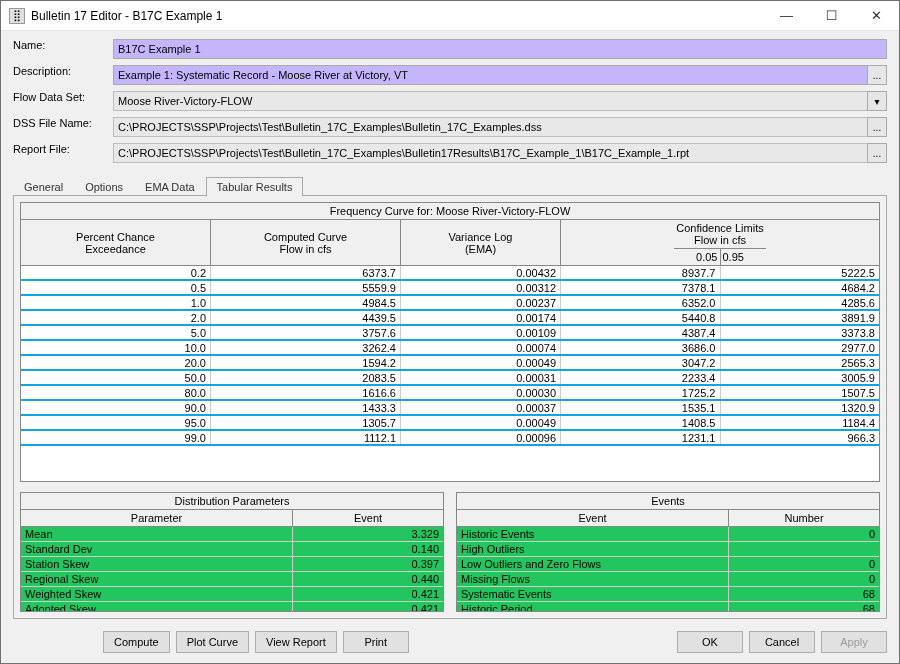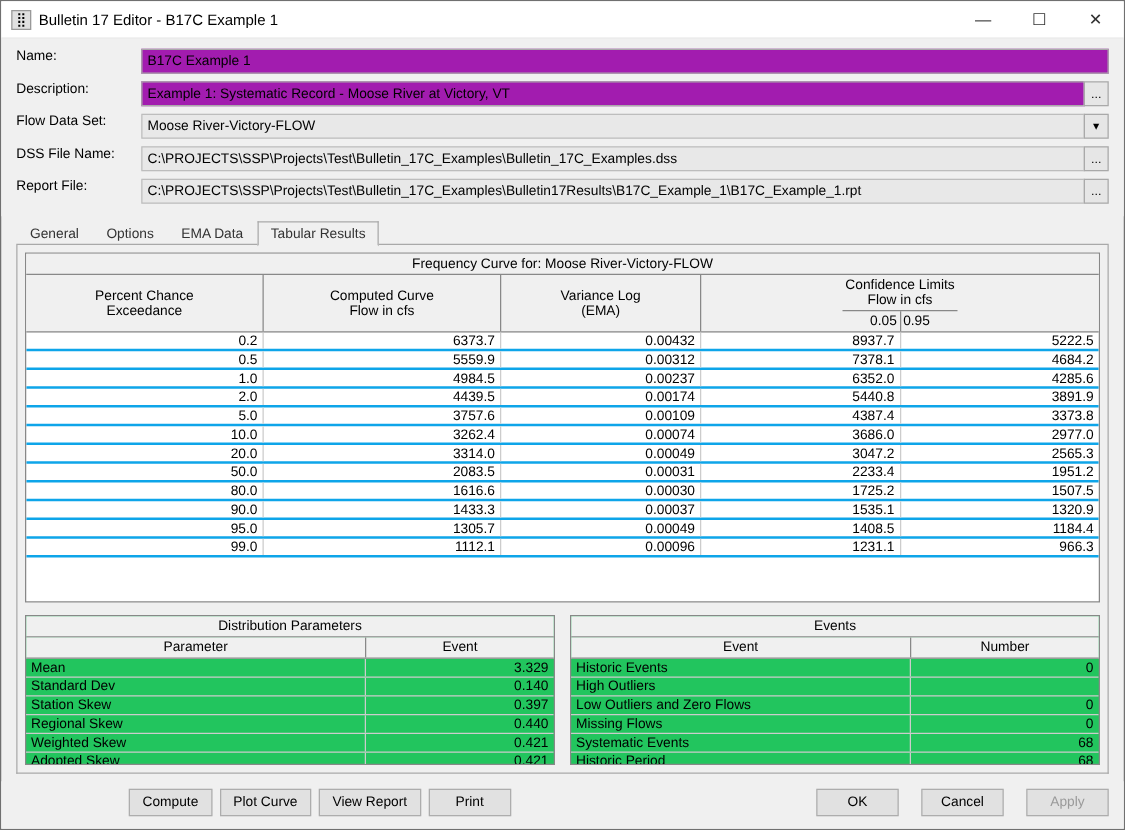--- a/index.html
+++ b/index.html
@@ -75,21 +75,21 @@
     display: flex;
     align-items: stretch;
   }
   .form-row input[type=text], .form-row .readonly {
     flex: 1;
     height: 20px;
     padding: 1px 4px;
     font-size: 11px;
     font-family: inherit;
     border: 1px solid #a9a9a9;
-    background: #a21caf;
+    background: #c4b5fd;
   }
   .form-row .readonly {
     background: #e8e8e8;
     border: 1px solid #bdbdbd;
     line-height: 17px;
     overflow: hidden;
     white-space: nowrap;
   }
   .form-row .btn-ell, .form-row .btn-dd {
     width: 20px;
@@ -262,21 +262,21 @@
   .prow .ev-num { text-align: right; }
   
   .btn-bar {
     display: flex;
     padding: 6px 12px 10px 12px;
     background: #f0f0f0;
     align-items: center;
   }
   .btn-bar .left { display: flex; gap: 6px; margin-left: 90px; }
   .btn-bar .spacer { flex: 1; }
-  .btn-bar .right { display: flex; gap: 18px; }
+  .btn-bar .right { display: flex; gap: 6px; }
   .btn {
     min-width: 66px;
     height: 22px;
     padding: 0 10px;
     font-size: 11px;
     font-family: inherit;
     background: #e1e1e1;
     border: 1px solid #adadad;
     display: inline-flex;
     align-items: center;
@@ -418,31 +418,31 @@
           </div>
           <div class="frow">
             <div class="fc-pct">10.0</div>
             <div class="fc-comp">3262.4</div>
             <div class="fc-var">0.00074</div>
             <div class="fc-c05">3686.0</div>
             <div class="fc-c95">2977.0</div>
           </div>
           <div class="frow">
             <div class="fc-pct">20.0</div>
-            <div class="fc-comp">3314.0</div>
+            <div class="fc-comp">1594.2</div>
             <div class="fc-var">0.00049</div>
             <div class="fc-c05">3047.2</div>
             <div class="fc-c95">2565.3</div>
           </div>
           <div class="frow">
             <div class="fc-pct">50.0</div>
             <div class="fc-comp">2083.5</div>
             <div class="fc-var">0.00031</div>
             <div class="fc-c05">2233.4</div>
-            <div class="fc-c95">1951.2</div>
+            <div class="fc-c95">3005.9</div>
           </div>
           <div class="frow">
             <div class="fc-pct">80.0</div>
             <div class="fc-comp">1616.6</div>
             <div class="fc-var">0.00030</div>
             <div class="fc-c05">1725.2</div>
             <div class="fc-c95">1507.5</div>
           </div>
           <div class="frow">
             <div class="fc-pct">90.0</div>

